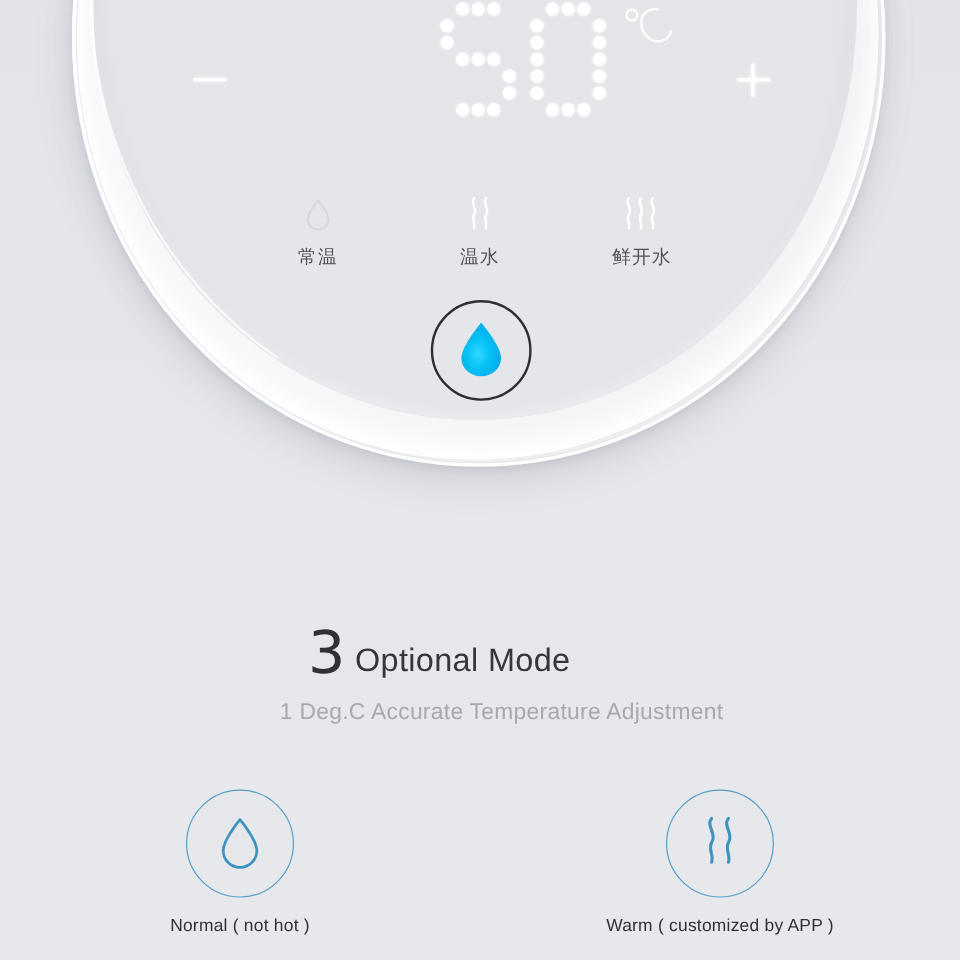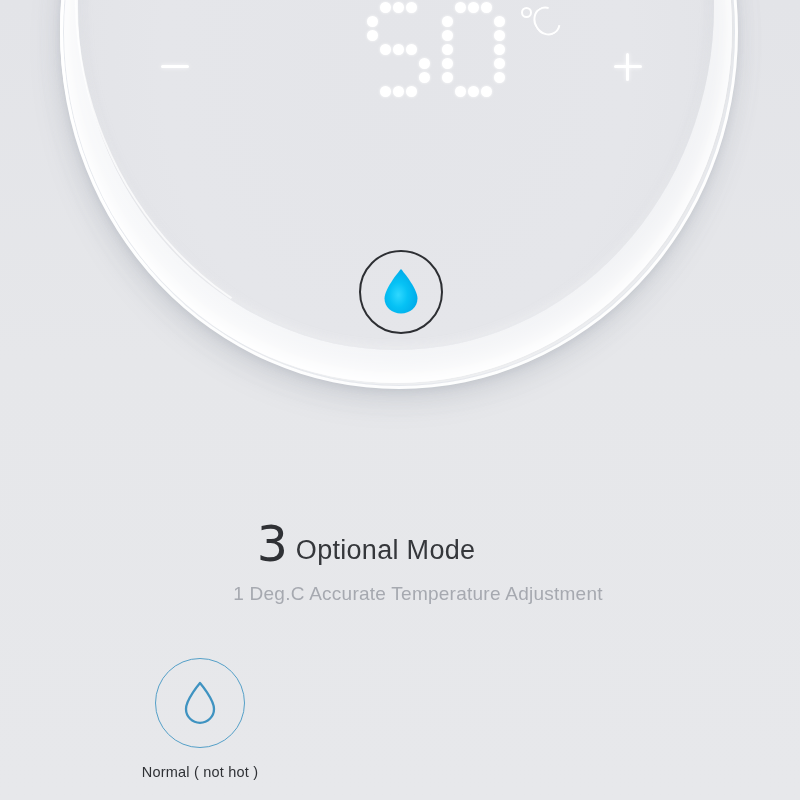--- a/index.html
+++ b/index.html
@@ -399,20 +399,53 @@
 
     <div class="key-minus">
       <div class="bar-h"></div>
     </div>
 
     <div class="key-plus">
       <div class="bar-h"></div>
       <div class="bar-v"></div>
     </div>
 
+    <div class="mode-row">
+
+      <div class="mode-item">
+        <div class="mode-icon">
+          <svg width="24" height="30" viewBox="0 0 24 30" fill="none">
+            <path d="M12 3 C12 3 3.5 13.2 3.5 19 C3.5 23.7 7.3 27.2 12 27.2 C16.7 27.2 20.5 23.7 20.5 19 C20.5 13.2 12 3 12 3 Z" stroke="#d6d8dd" stroke-width="1.7" fill="none" stroke-linejoin="round"></path>
+          </svg>
+        </div>
+        <div class="mode-label">常温</div>
+      </div>
+
+      <div class="mode-item">
+        <div class="mode-icon">
+          <svg width="28" height="32" viewBox="0 0 28 32" fill="none">
+            <path d="M9 3 C5.6 7.5 12.2 11.8 9.2 16.6 C6.6 20.8 10.6 24 9 28" stroke="#ffffff" stroke-width="2.1" stroke-linecap="round" fill="none"></path>
+            <path d="M19 3 C15.6 7.5 22.2 11.8 19.2 16.6 C16.6 20.8 20.6 24 19 28" stroke="#ffffff" stroke-width="2.1" stroke-linecap="round" fill="none"></path>
+          </svg>
+        </div>
+        <div class="mode-label">温水</div>
+      </div>
+
+      <div class="mode-item">
+        <div class="mode-icon">
+          <svg width="36" height="32" viewBox="0 0 36 32" fill="none">
+            <path d="M7 3 C3.6 7.5 10.2 11.8 7.2 16.6 C4.6 20.8 8.6 24 7 28" stroke="#ffffff" stroke-width="2.1" stroke-linecap="round" fill="none"></path>
+            <path d="M17 3 C13.6 7.5 20.2 11.8 17.2 16.6 C14.6 20.8 18.6 24 17 28" stroke="#ffffff" stroke-width="2.1" stroke-linecap="round" fill="none"></path>
+            <path d="M27 3 C23.6 7.5 30.2 11.8 27.2 16.6 C24.6 20.8 28.6 24 27 28" stroke="#ffffff" stroke-width="2.1" stroke-linecap="round" fill="none"></path>
+          </svg>
+        </div>
+        <div class="mode-label">鲜开水</div>
+      </div>
+
+    </div>
 
     <div class="dispense-btn">
       <svg width="46" height="54" viewBox="0 0 46 54">
         <defs>
           <radialGradient id="dropGrad" cx="42%" cy="58%" r="62%">
             <stop offset="0%" stop-color="#2fd8ff"></stop>
             <stop offset="45%" stop-color="#06c2f5"></stop>
             <stop offset="100%" stop-color="#00a8e8"></stop>
           </radialGradient>
         </defs>
@@ -431,17 +464,26 @@
 
     <div class="feature-item">
       <div class="feature-circle">
         <svg width="42" height="50" viewBox="0 0 42 50">
           <path d="M21 5 C21 5 7 21.5 7 31 C7 38.7 13.3 44.8 21 44.8 C28.7 44.8 35 38.7 35 31 C35 21.5 21 5 21 5 Z" stroke="#3f93c1" stroke-width="2.3" fill="none" stroke-linejoin="round"></path>
         </svg>
       </div>
       <div class="feature-caption">Normal ( not hot )</div>
     </div>
 
+    <div class="feature-item">
+      <div class="feature-circle">
+        <svg width="46" height="52" viewBox="0 0 46 52">
+          <path d="M16 5 C11 11 20.5 17.5 16.3 24.5 C12.5 30.8 18.3 35.6 16 41.5" stroke="#3f93c1" stroke-width="2.6" stroke-linecap="round" fill="none"></path>
+          <path d="M30 5 C25 11 34.5 17.5 30.3 24.5 C26.5 30.8 32.3 35.6 30 41.5" stroke="#3f93c1" stroke-width="2.6" stroke-linecap="round" fill="none"></path>
+        </svg>
+      </div>
+      <div class="feature-caption">Warm ( customized by APP )</div>
+    </div>
 
 
   </div>
 
 </div>
 
 </body></html>

